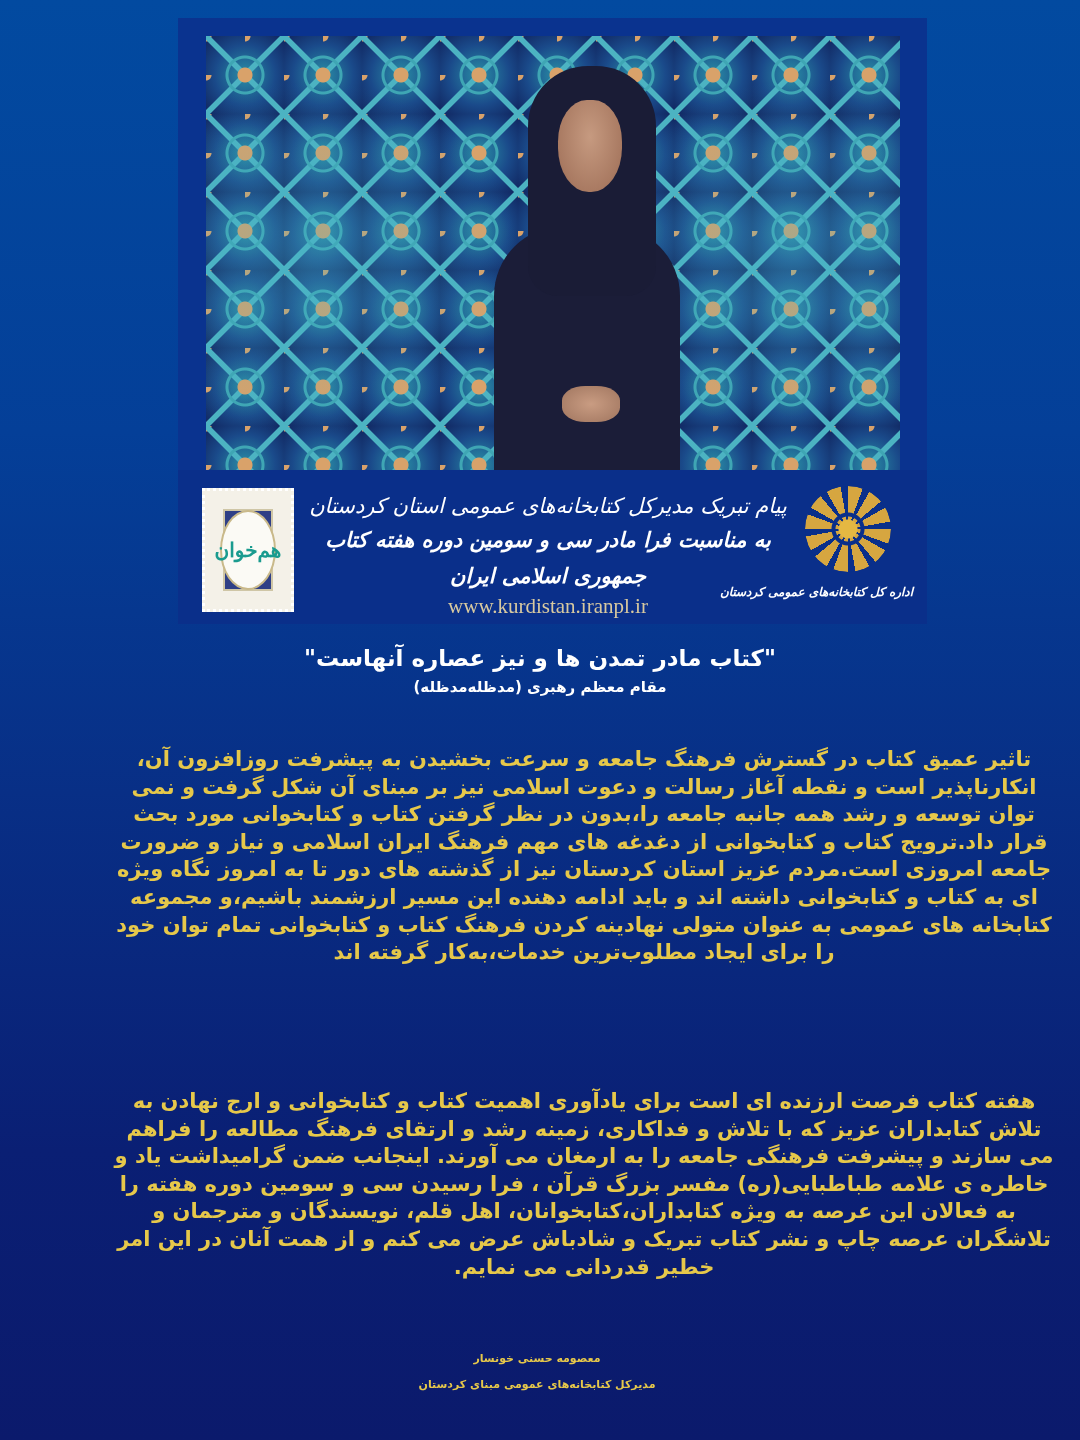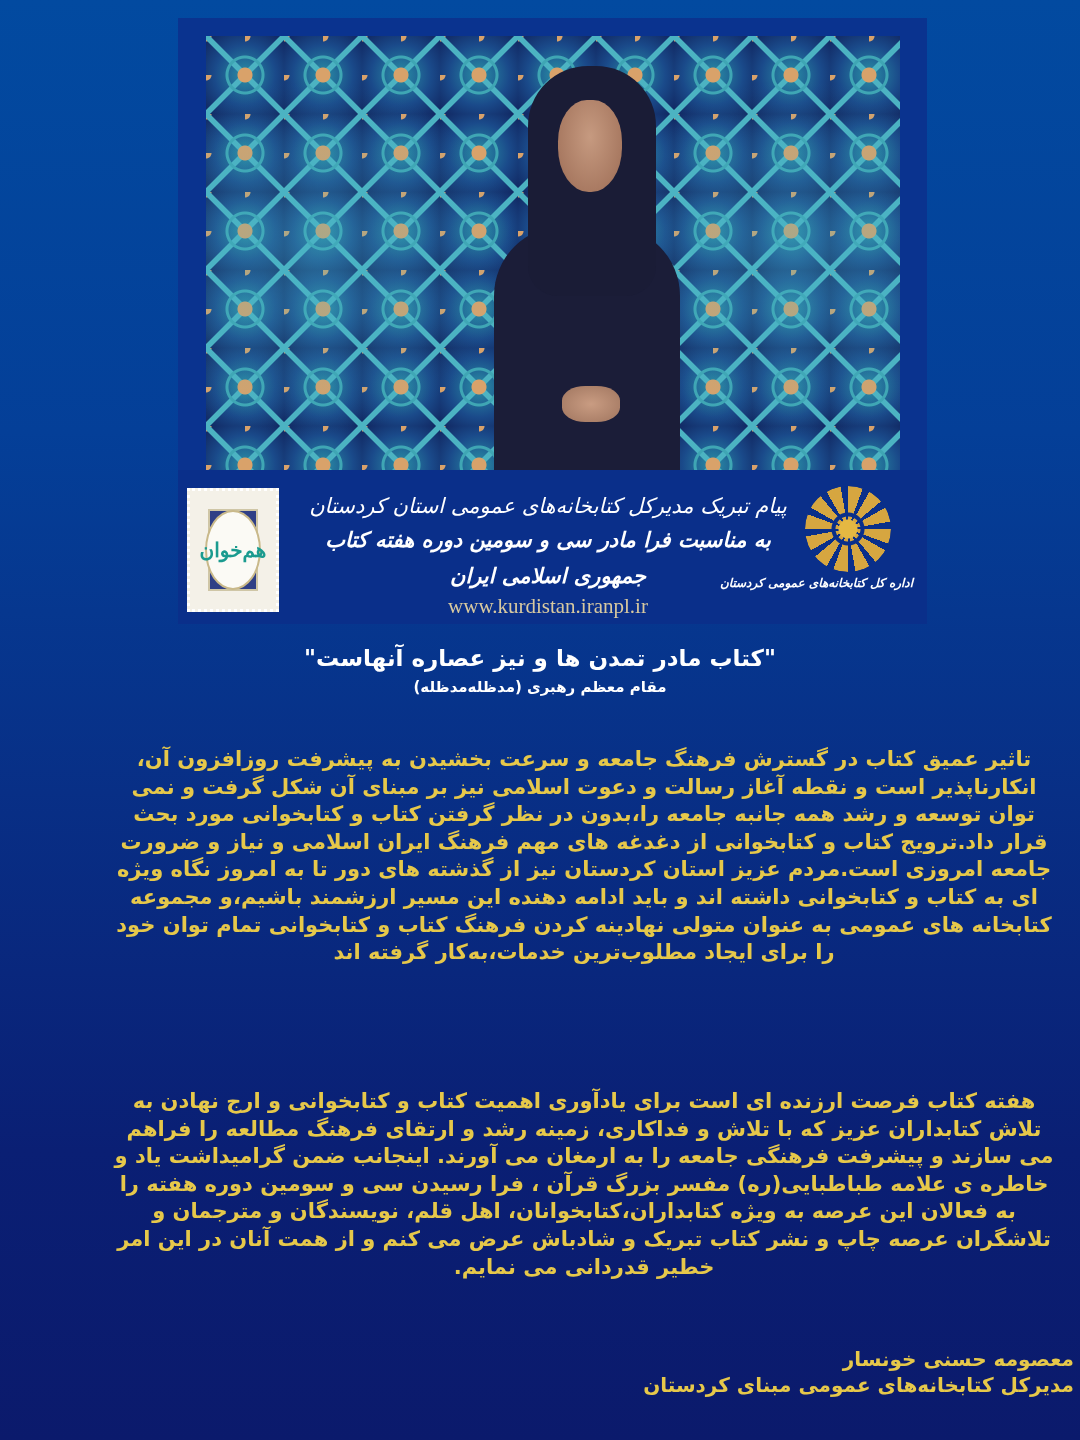--- a/index.html
+++ b/index.html
@@ -74,21 +74,21 @@
     }
 
     
     .banner {
       position: absolute;
       left: 0; top: 452px;
       width: 749px; height: 154px;
       background: #0a2f8a;
     }
     .stamp {
-      position: absolute; left: 9px; top: 18px;
+      position: absolute; left: 24px; top: 18px;
       width: 92px; height: 124px;
       background: #f4f1e8;
       border: 3px dotted #ffffff;
       padding: 18px;
     }
     .stamp-inner {
       width: 100%; height: 100%;
       background: #2f3f86;
       border: 2px solid #cfc6a6;
       display: flex; align-items: center; justify-content: center;
@@ -138,21 +138,21 @@
         conic-gradient(#d6a640 0 20deg, #0a2f8a 20deg 30deg, #d6a640 30deg 50deg, #0a2f8a 50deg 60deg,
                        #d6a640 60deg 80deg, #0a2f8a 80deg 90deg, #d6a640 90deg 110deg, #0a2f8a 110deg 120deg,
                        #d6a640 120deg 140deg, #0a2f8a 140deg 150deg, #d6a640 150deg 170deg, #0a2f8a 170deg 180deg,
                        #d6a640 180deg 200deg, #0a2f8a 200deg 210deg, #d6a640 210deg 230deg, #0a2f8a 230deg 240deg,
                        #d6a640 240deg 260deg, #0a2f8a 260deg 270deg, #d6a640 270deg 290deg, #0a2f8a 290deg 300deg,
                        #d6a640 300deg 320deg, #0a2f8a 320deg 330deg, #d6a640 330deg 350deg, #0a2f8a 350deg 360deg);
       -webkit-mask: radial-gradient(circle, #000 0 43px, transparent 44px);
               mask: radial-gradient(circle, #000 0 43px, transparent 44px);
     }
     .logo-label {
-      margin-top: 4px;
+      margin-top: 13px;
       font-family: "DejaVu Serif", serif;
       font-style: italic;
       font-weight: bold;
       font-size: 12px;
       color: #ffffff;
       white-space: nowrap;
     }
 
     
     .quote {
@@ -174,23 +174,24 @@
       line-height: 27.6px;
       direction: rtl;
       margin-left: 44px;
     }
     .para-1 { top: 746px; }
     .para-2 { top: 1088px; }
 
     
     .signature {
       position: absolute; left: 0; top: 1346px; width: 1074px;
+      text-align: center;
       color: #e6c84a;
       font-weight: bold;
-      font-size: 20px;
+      font-size: 11px;
       line-height: 26px;
     }
   </style>
 </head>
 <body>
 
 <div class="panel">
   <div class="photo">
     <div class="tile-pattern"></div>
     <div class="tile-glow"></div>

